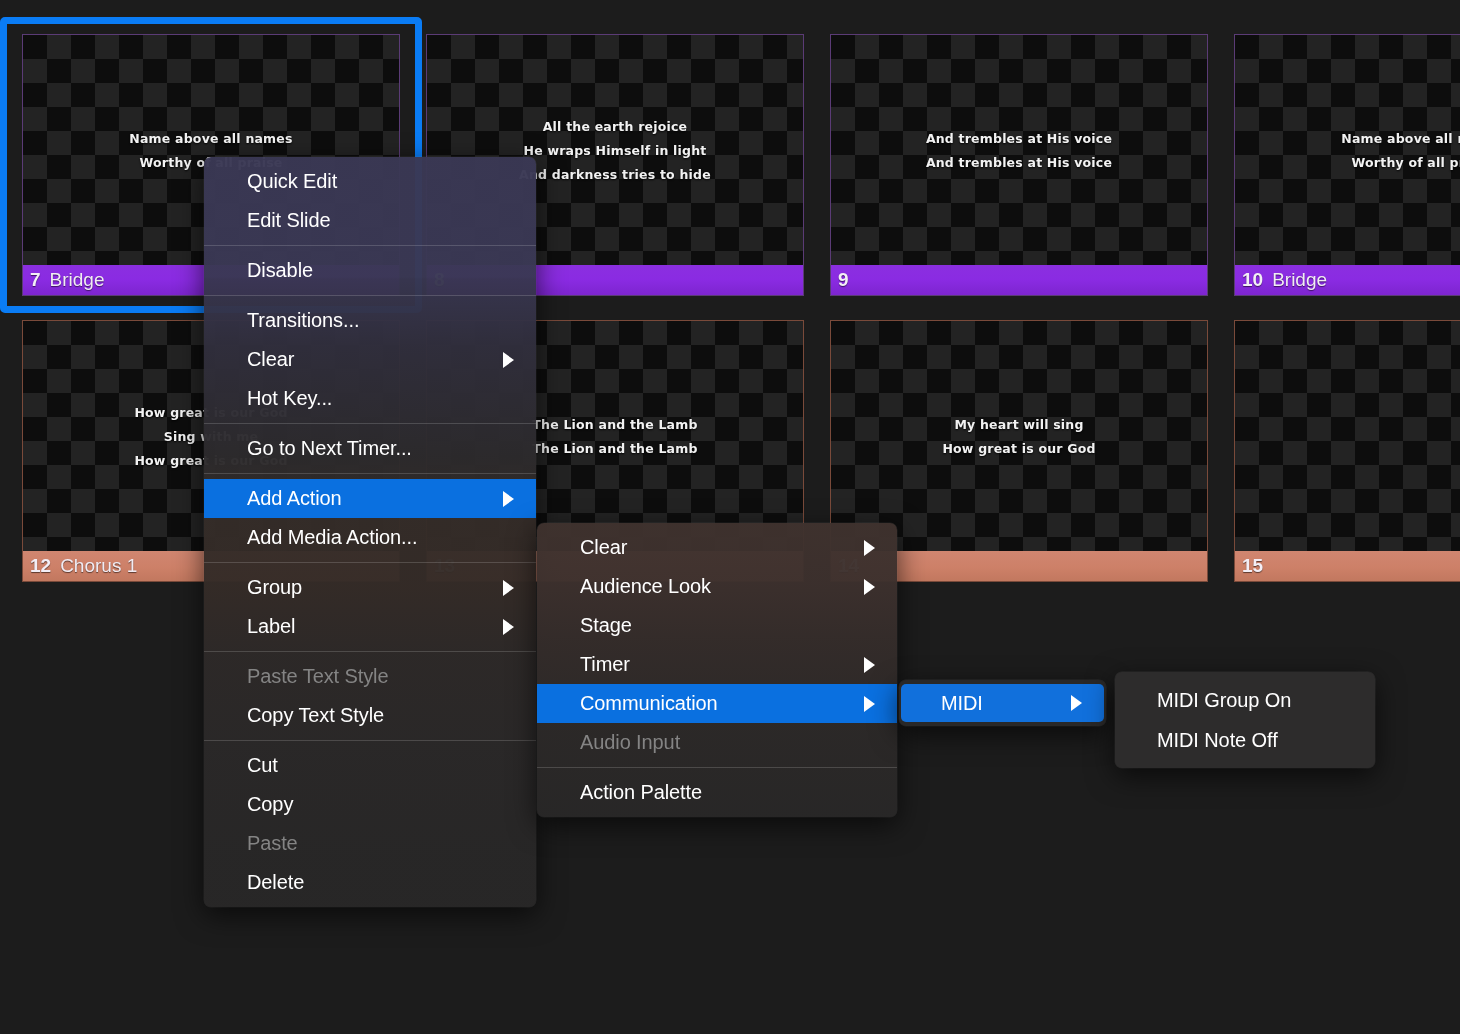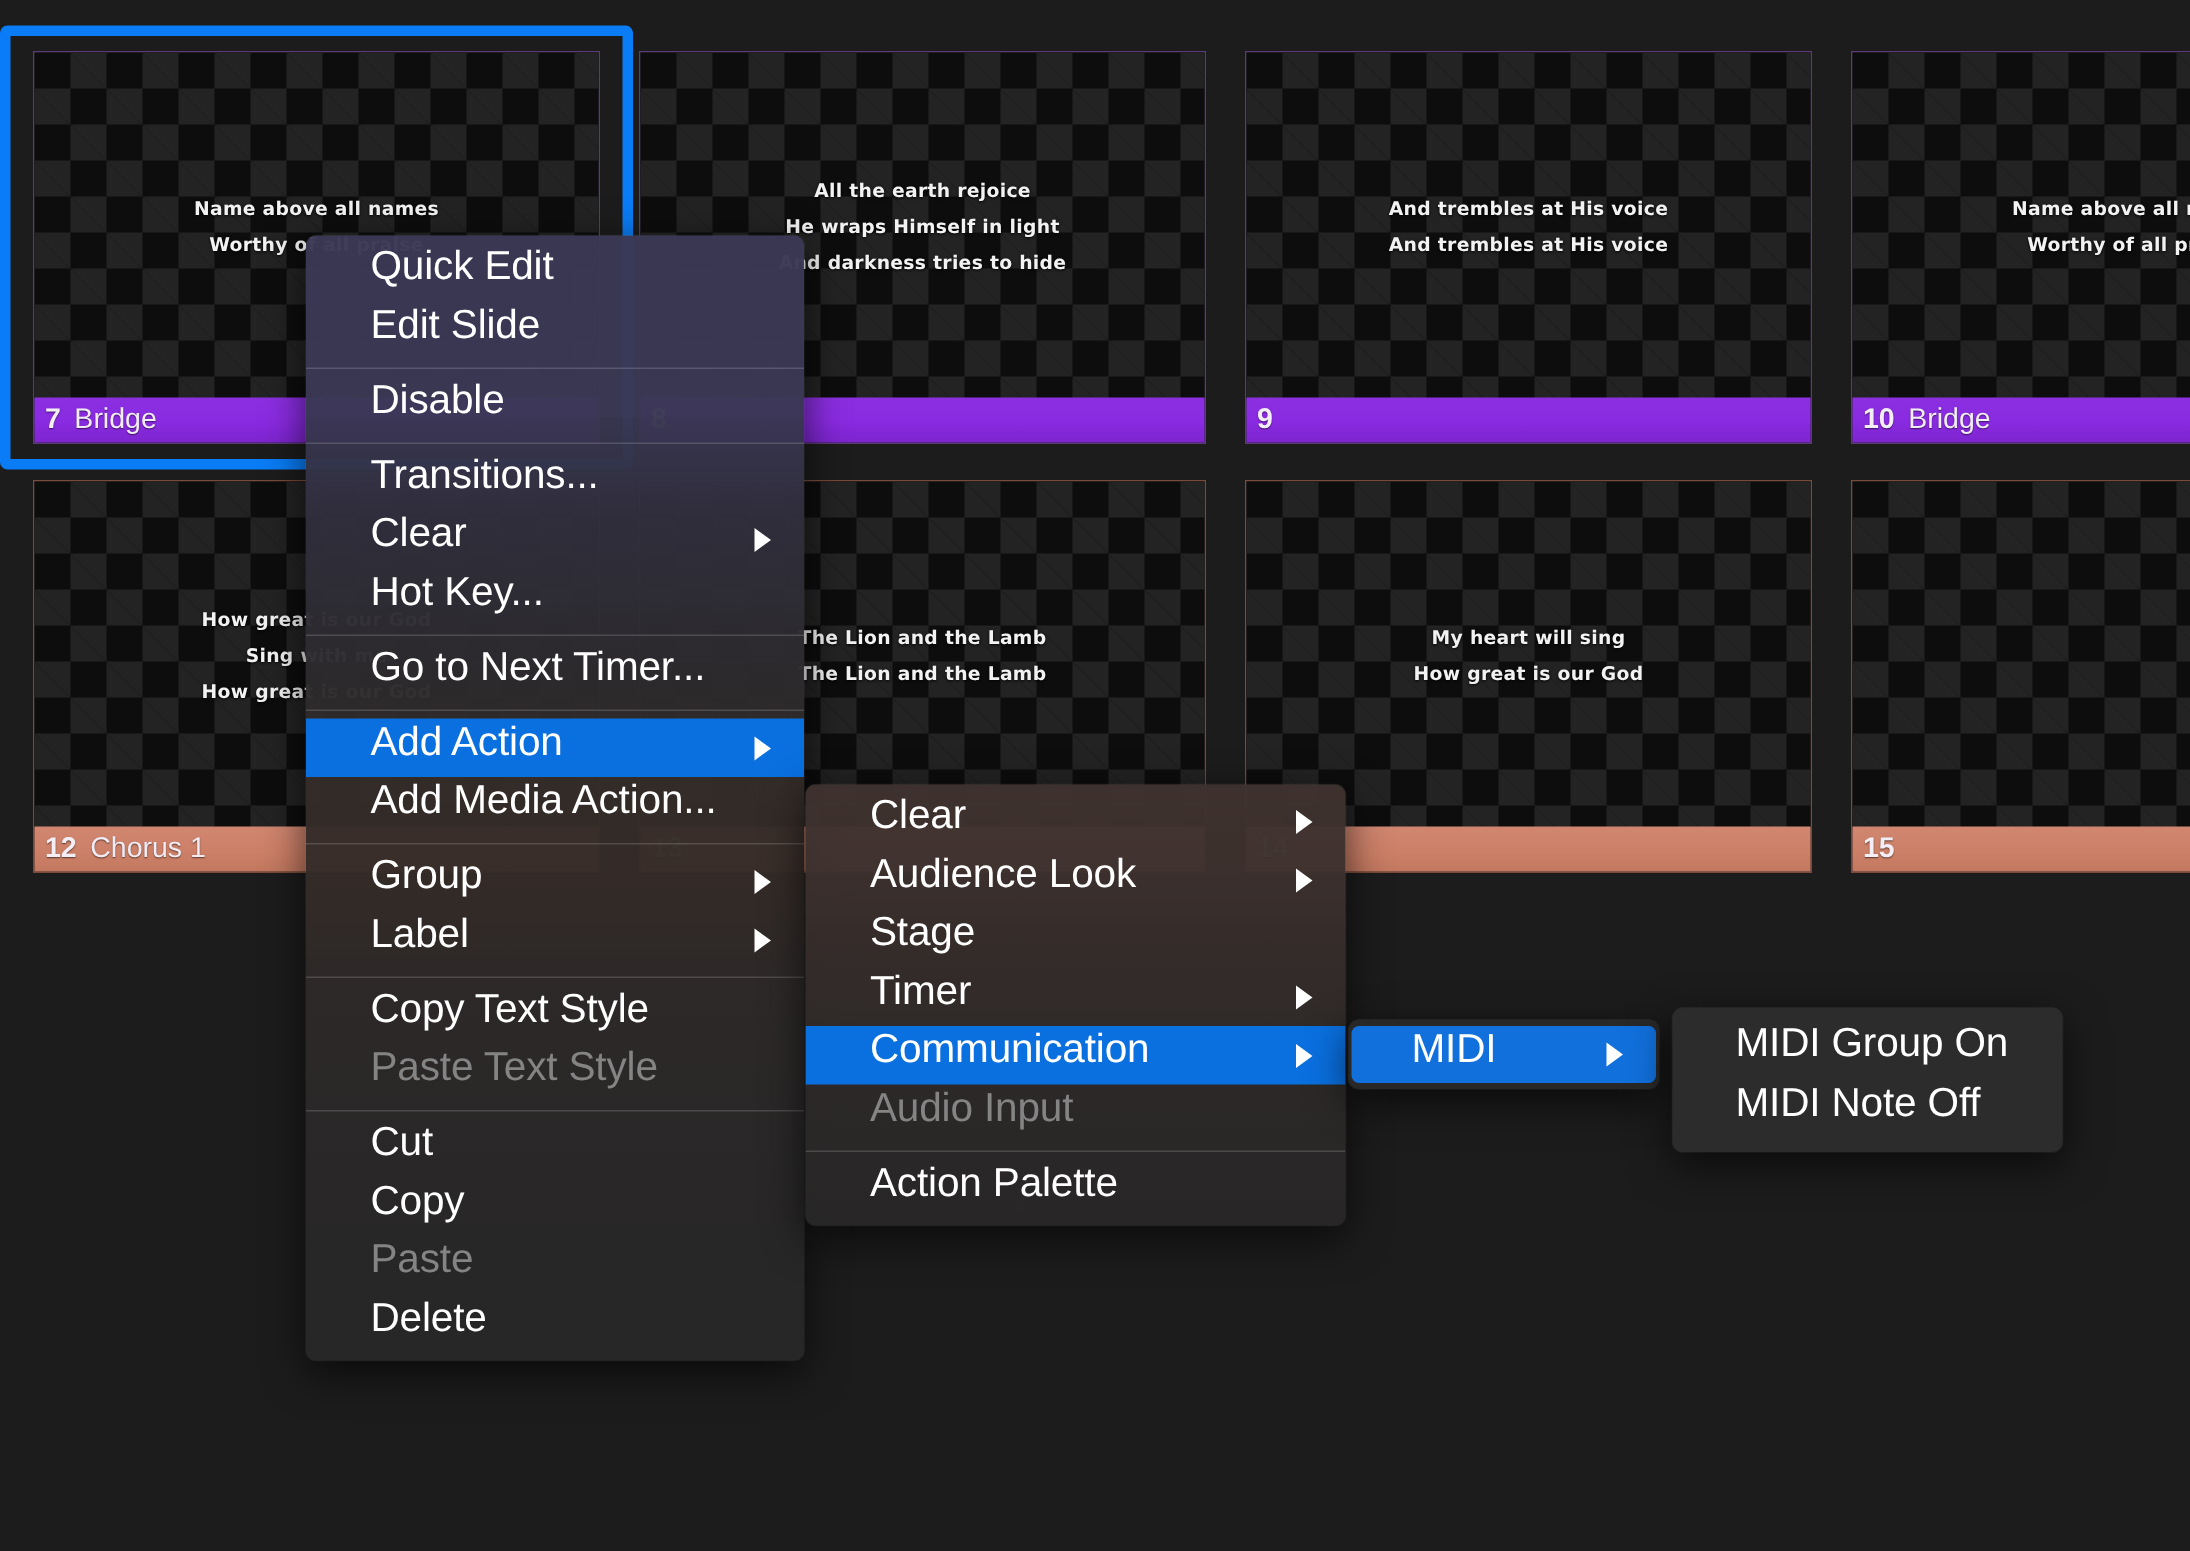--- a/index.html
+++ b/index.html
@@ -135,23 +135,24 @@
     left: 1115px;
     top: 672px;
     width: 260px;
     padding: 8px 0;
     background: rgba(46,45,45,0.97);
   }
 
   .menu-item {
     position: relative;
     display: flex;
+    align-items: center;
     height: 39px;
     padding: 0 14px 0 43px;
-    font-size: 27px;
+    font-size: 20px;
     letter-spacing: -0.1px;
     color: #ffffff;
     white-space: nowrap;
   }
   #midi-menu .menu-item { height: 38px; padding-left: 42px; }
   #midi-note-menu .menu-item { height: 40px; padding-left: 42px; }
   .menu-item.disabled { color: #848484; }
   .menu-item.highlight {
     background: #0a70e0;
   }
@@ -314,25 +315,25 @@
     <div class="menu-sep"></div>
     <div class="menu-item">
       <span>Group</span>
       <span class="submenu-arrow"></span>
     </div>
     <div class="menu-item">
       <span>Label</span>
       <span class="submenu-arrow"></span>
     </div>
     <div class="menu-sep"></div>
-    <div class="menu-item">
-      <span>Copy Text Style</span>
-    </div>
     <div class="menu-item disabled">
       <span>Paste Text Style</span>
+    </div>
+    <div class="menu-item">
+      <span>Copy Text Style</span>
     </div>
     <div class="menu-sep"></div>
     <div class="menu-item">
       <span>Cut</span>
     </div>
     <div class="menu-item">
       <span>Copy</span>
     </div>
     <div class="menu-item disabled">
       <span>Paste</span>

